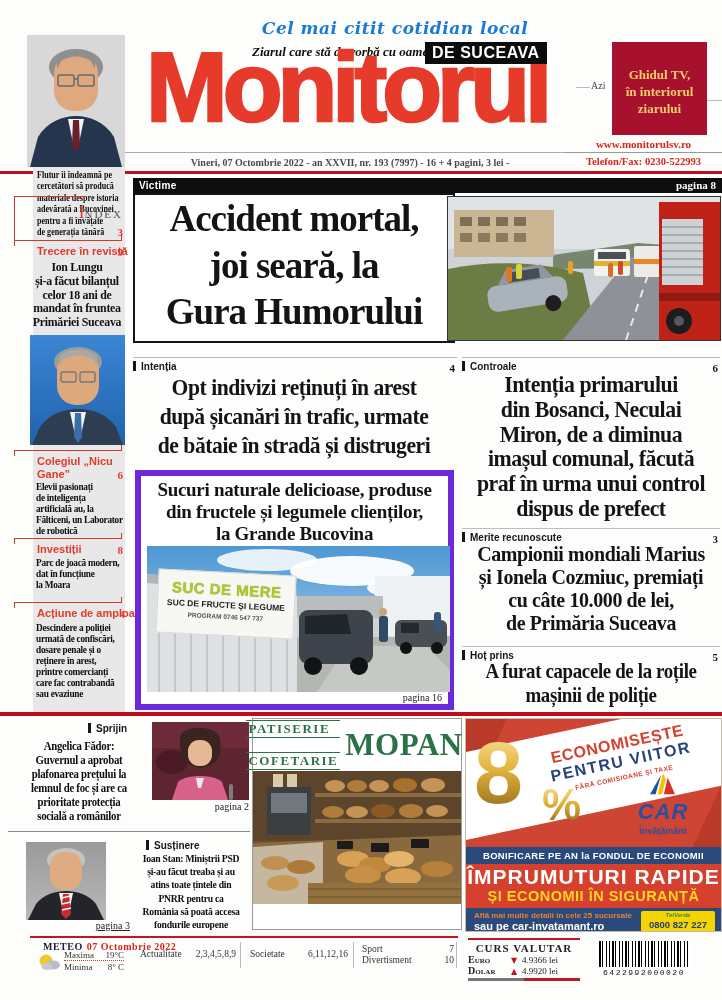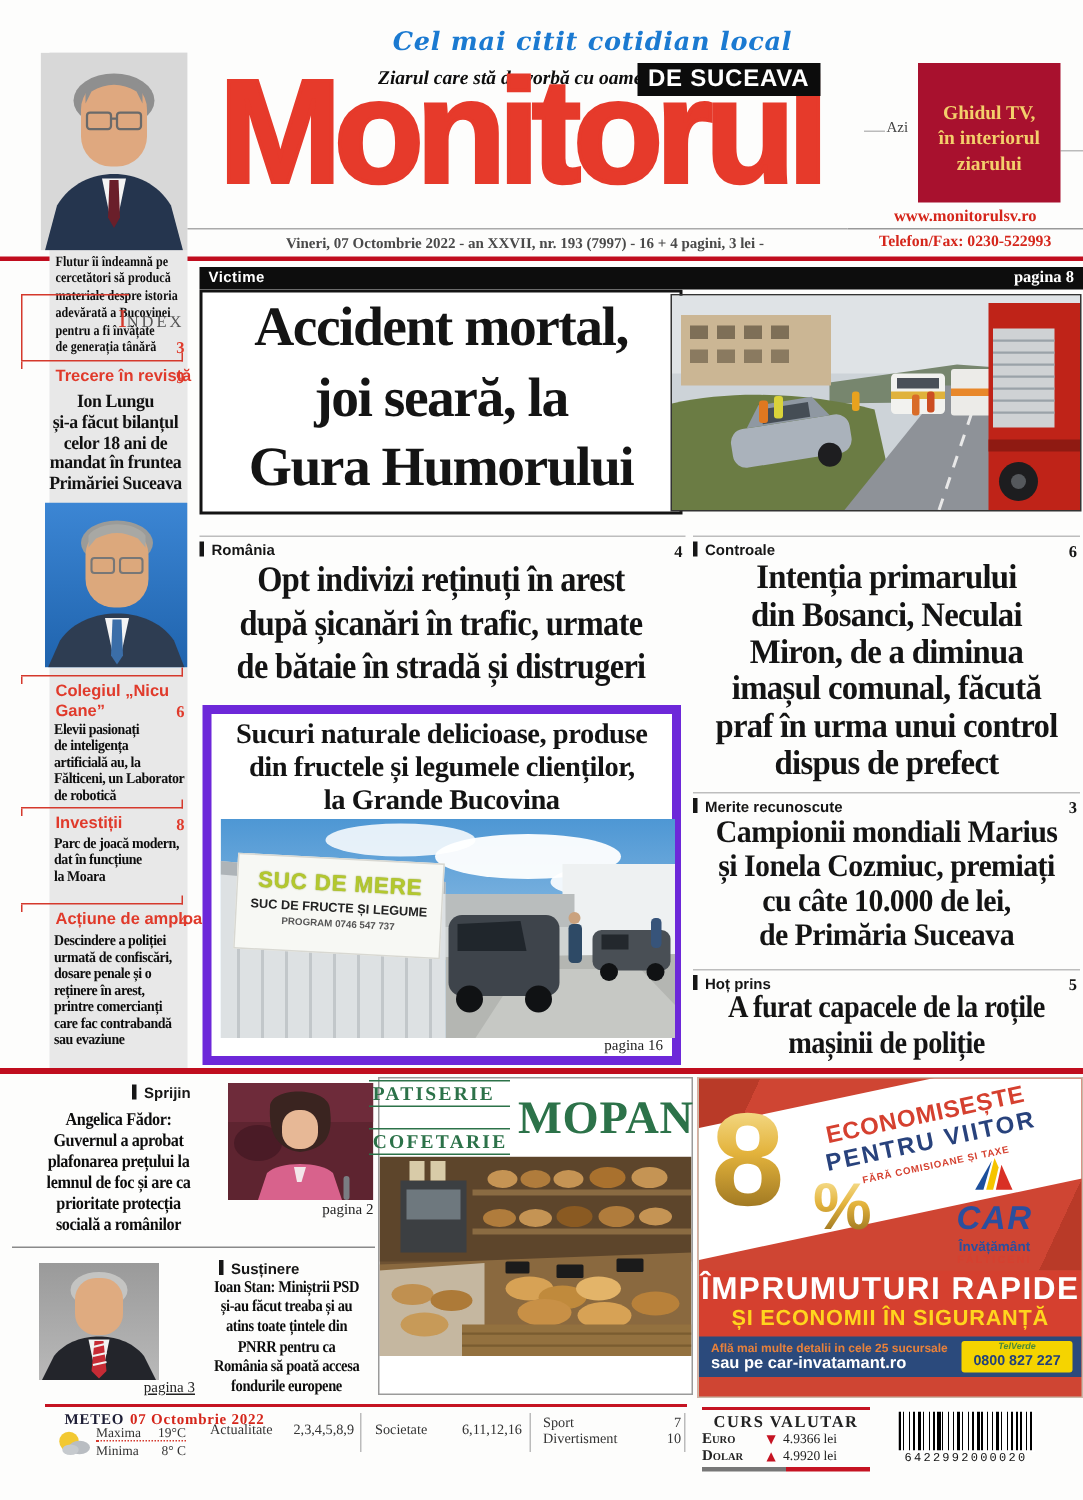--- a/index.html
+++ b/index.html
@@ -329,21 +329,21 @@
       <rect x="170" y="64" width="5" height="14" rx="2" fill="#cc4d22"></rect>
       <rect x="211" y="5" width="61" height="138" fill="#bf2318"></rect>
       <rect x="214" y="22" width="41" height="66" fill="#cfd2d4"></rect>
       <path d="M214,30 h41 M214,38 h41 M214,46 h41 M214,54 h41 M214,62 h41 M214,70 h41 M214,78 h41" stroke="#9aa2a8" stroke-width="1.5"></path>
       <rect x="211" y="96" width="61" height="8" fill="#8f1a12"></rect>
       <circle cx="231" cy="124" r="13" fill="#1d1d1f"></circle>
         <circle cx="231" cy="124" r="5" fill="#55585c"></circle>
     </svg>
   </div>
 
-  <div class="kick kickR"><span class="tick"></span><span>România</span><span class="pg">4</span></div>
+  <div class="kick kickR"><span class="tick"></span><span>Intenția</span><span class="pg">4</span></div>
   <div class="abs hl hl2">Opt indivizi reținuți în arest
 după șicanări în trafic, urmate
 de bătaie în stradă și distrugeri</div>
 
   <div class="abs redbox">
     <div class="hl hl3">Sucuri naturale delicioase, produse
 din fructele și legumele clienților,
 la Grande Bucovina</div>
     <div class="gbphoto photo">
       <svg width="303" height="146" viewBox="0 0 303 146" preserveAspectRatio="none">
@@ -527,20 +527,21 @@
         <svg width="34" height="24" viewBox="0 0 36 26">
           <polygon points="4,24 16,3 10,24" fill="#1c4f9c"></polygon>
           <polygon points="12,24 18,1 21,8 17,24" fill="#f5c400"></polygon>
           <polygon points="19,24 23,6 31,24" fill="#d93025"></polygon>
         </svg>
         <div class="carBrand">CAR</div>
         <div class="carS1">Învățământ</div>
         <div class="carS2">FĂLTICENI</div>
       </div>
     </div>
+    <div class="band1">BONIFICARE PE AN la FONDUL DE ECONOMII</div>
     <div class="band2">
       <div class="b2a">ÎMPRUMUTURI RAPIDE</div>
       <div class="b2b">ȘI ECONOMII ÎN SIGURANȚĂ</div>
     </div>
     <div class="carFoot">
       <div class="cf1">Află mai multe detalii in cele 25 sucursale</div>
       <div class="cf2"><span>sau pe </span><span>car-invatamant.ro</span></div>
       <div class="tel">
         <div class="telL">TelVerde</div>
         <div class="telN">0800 827 227</div>

